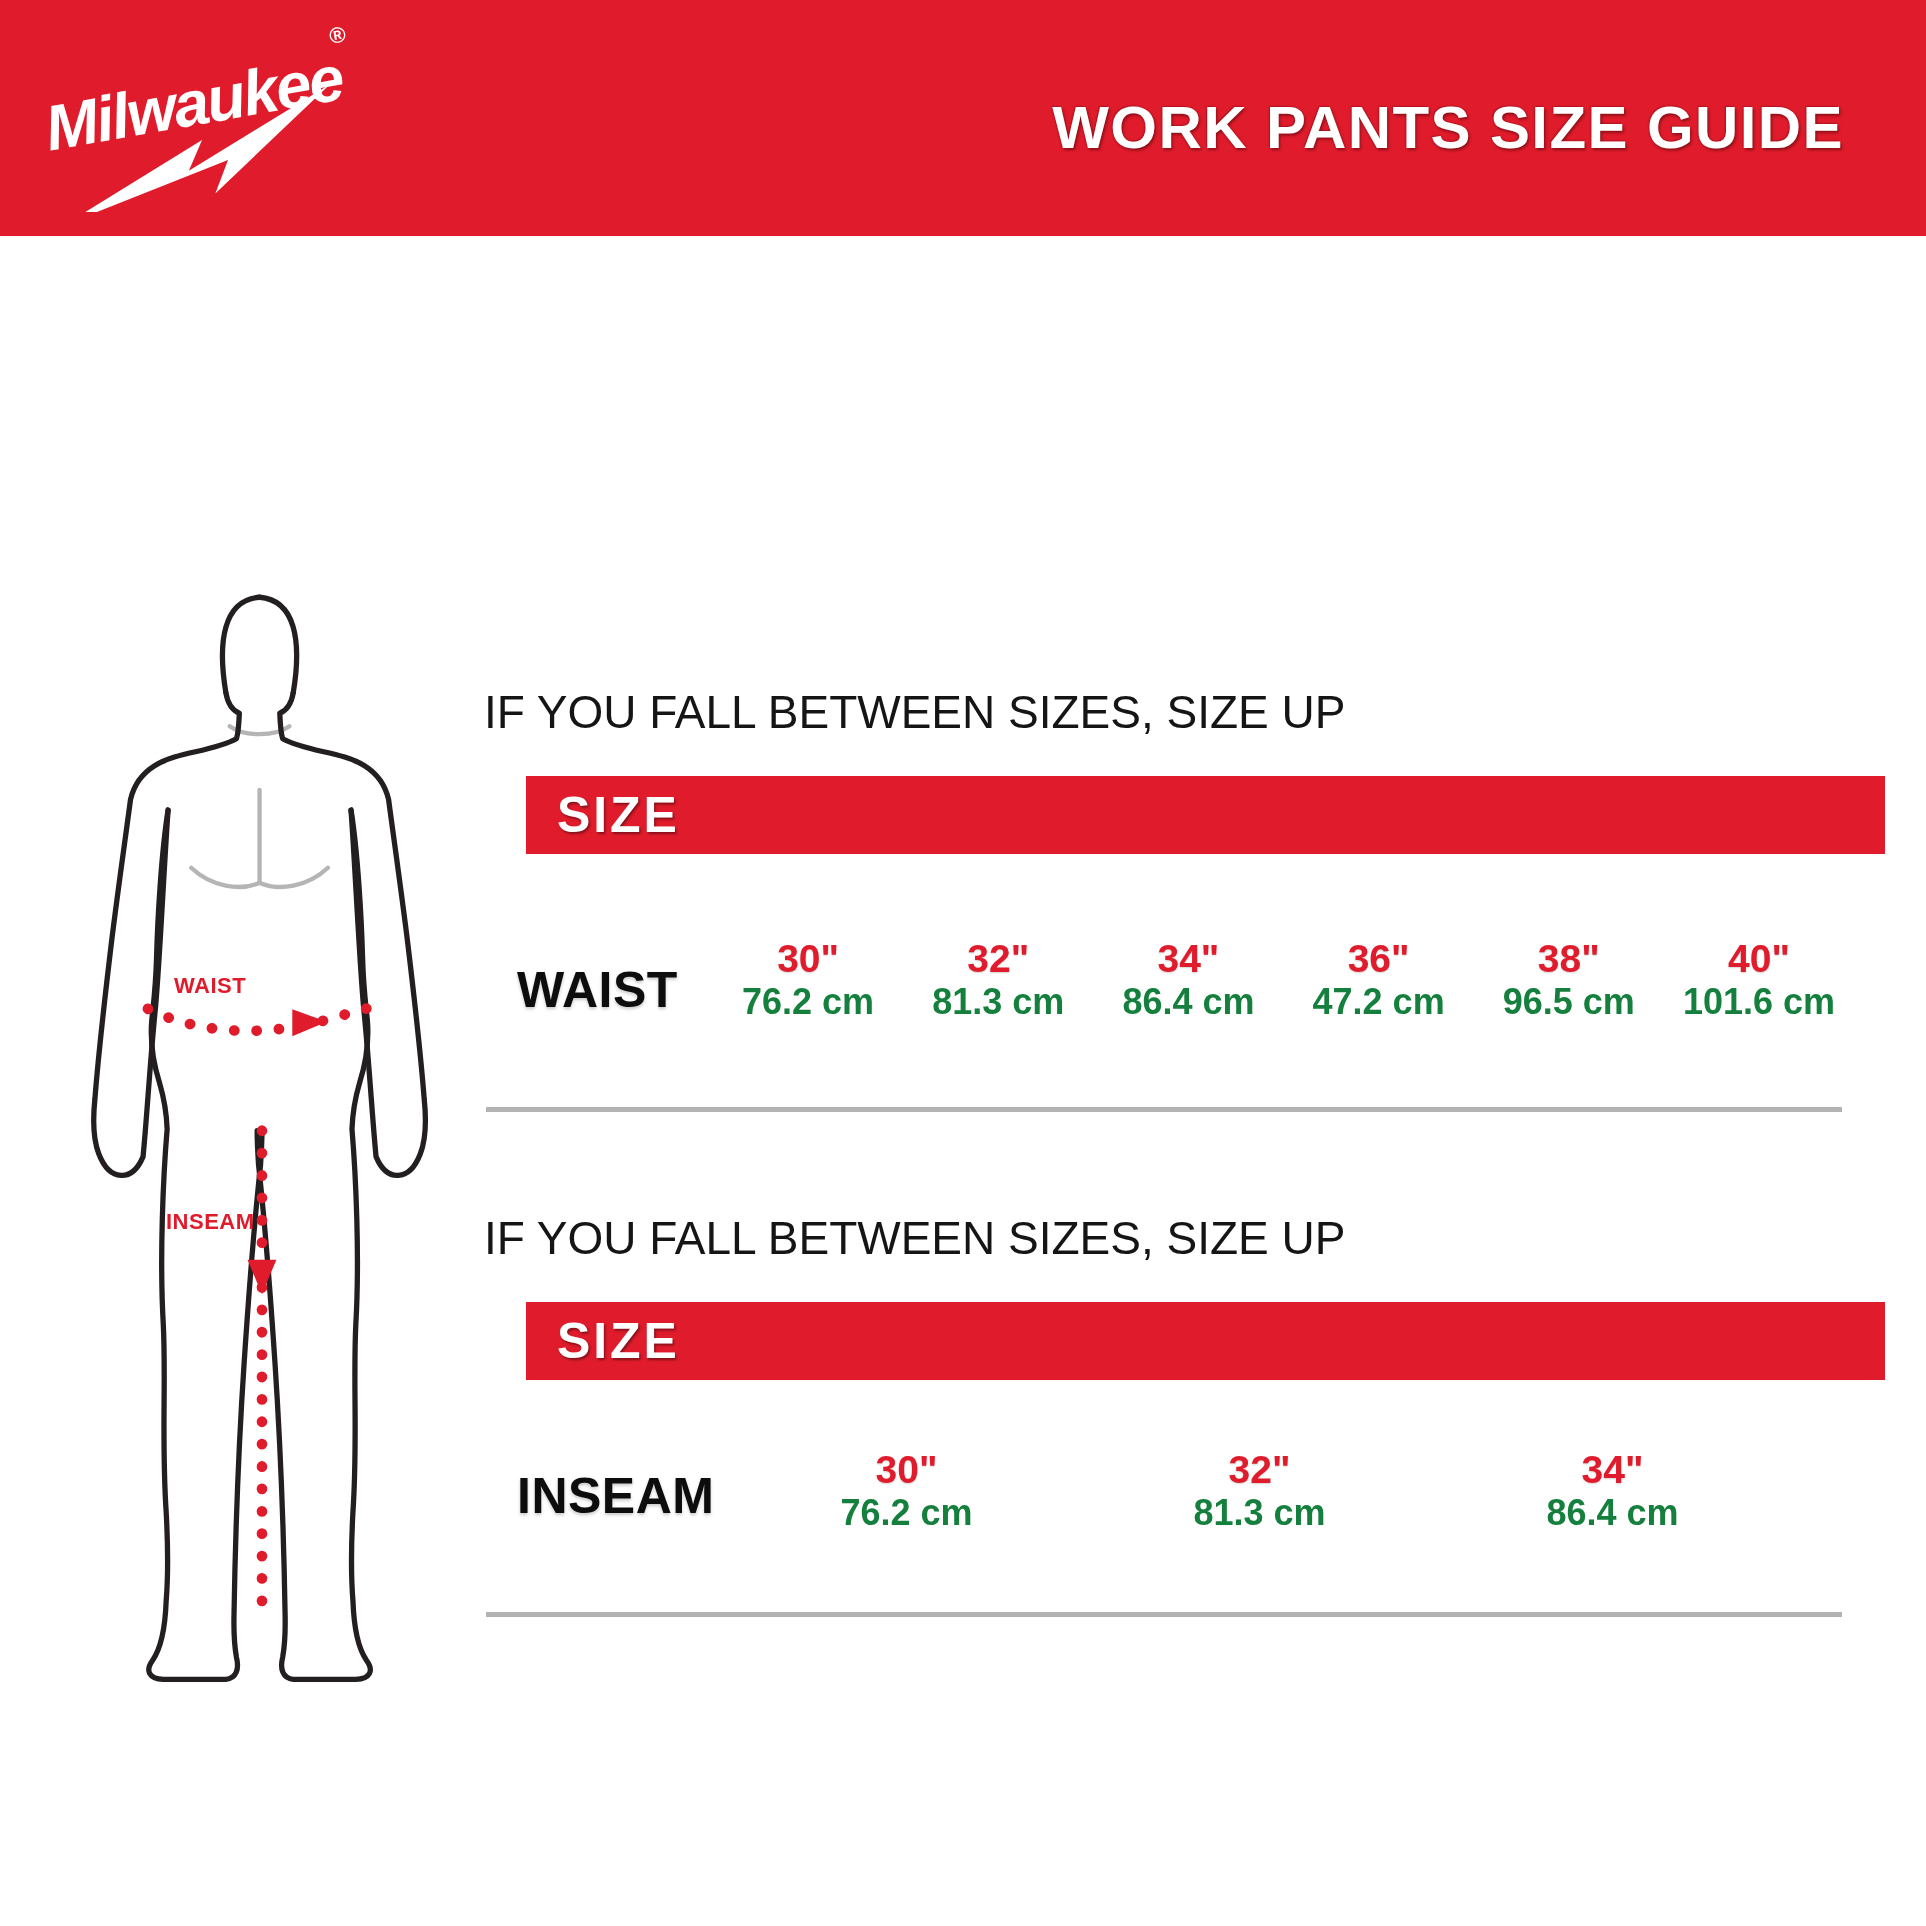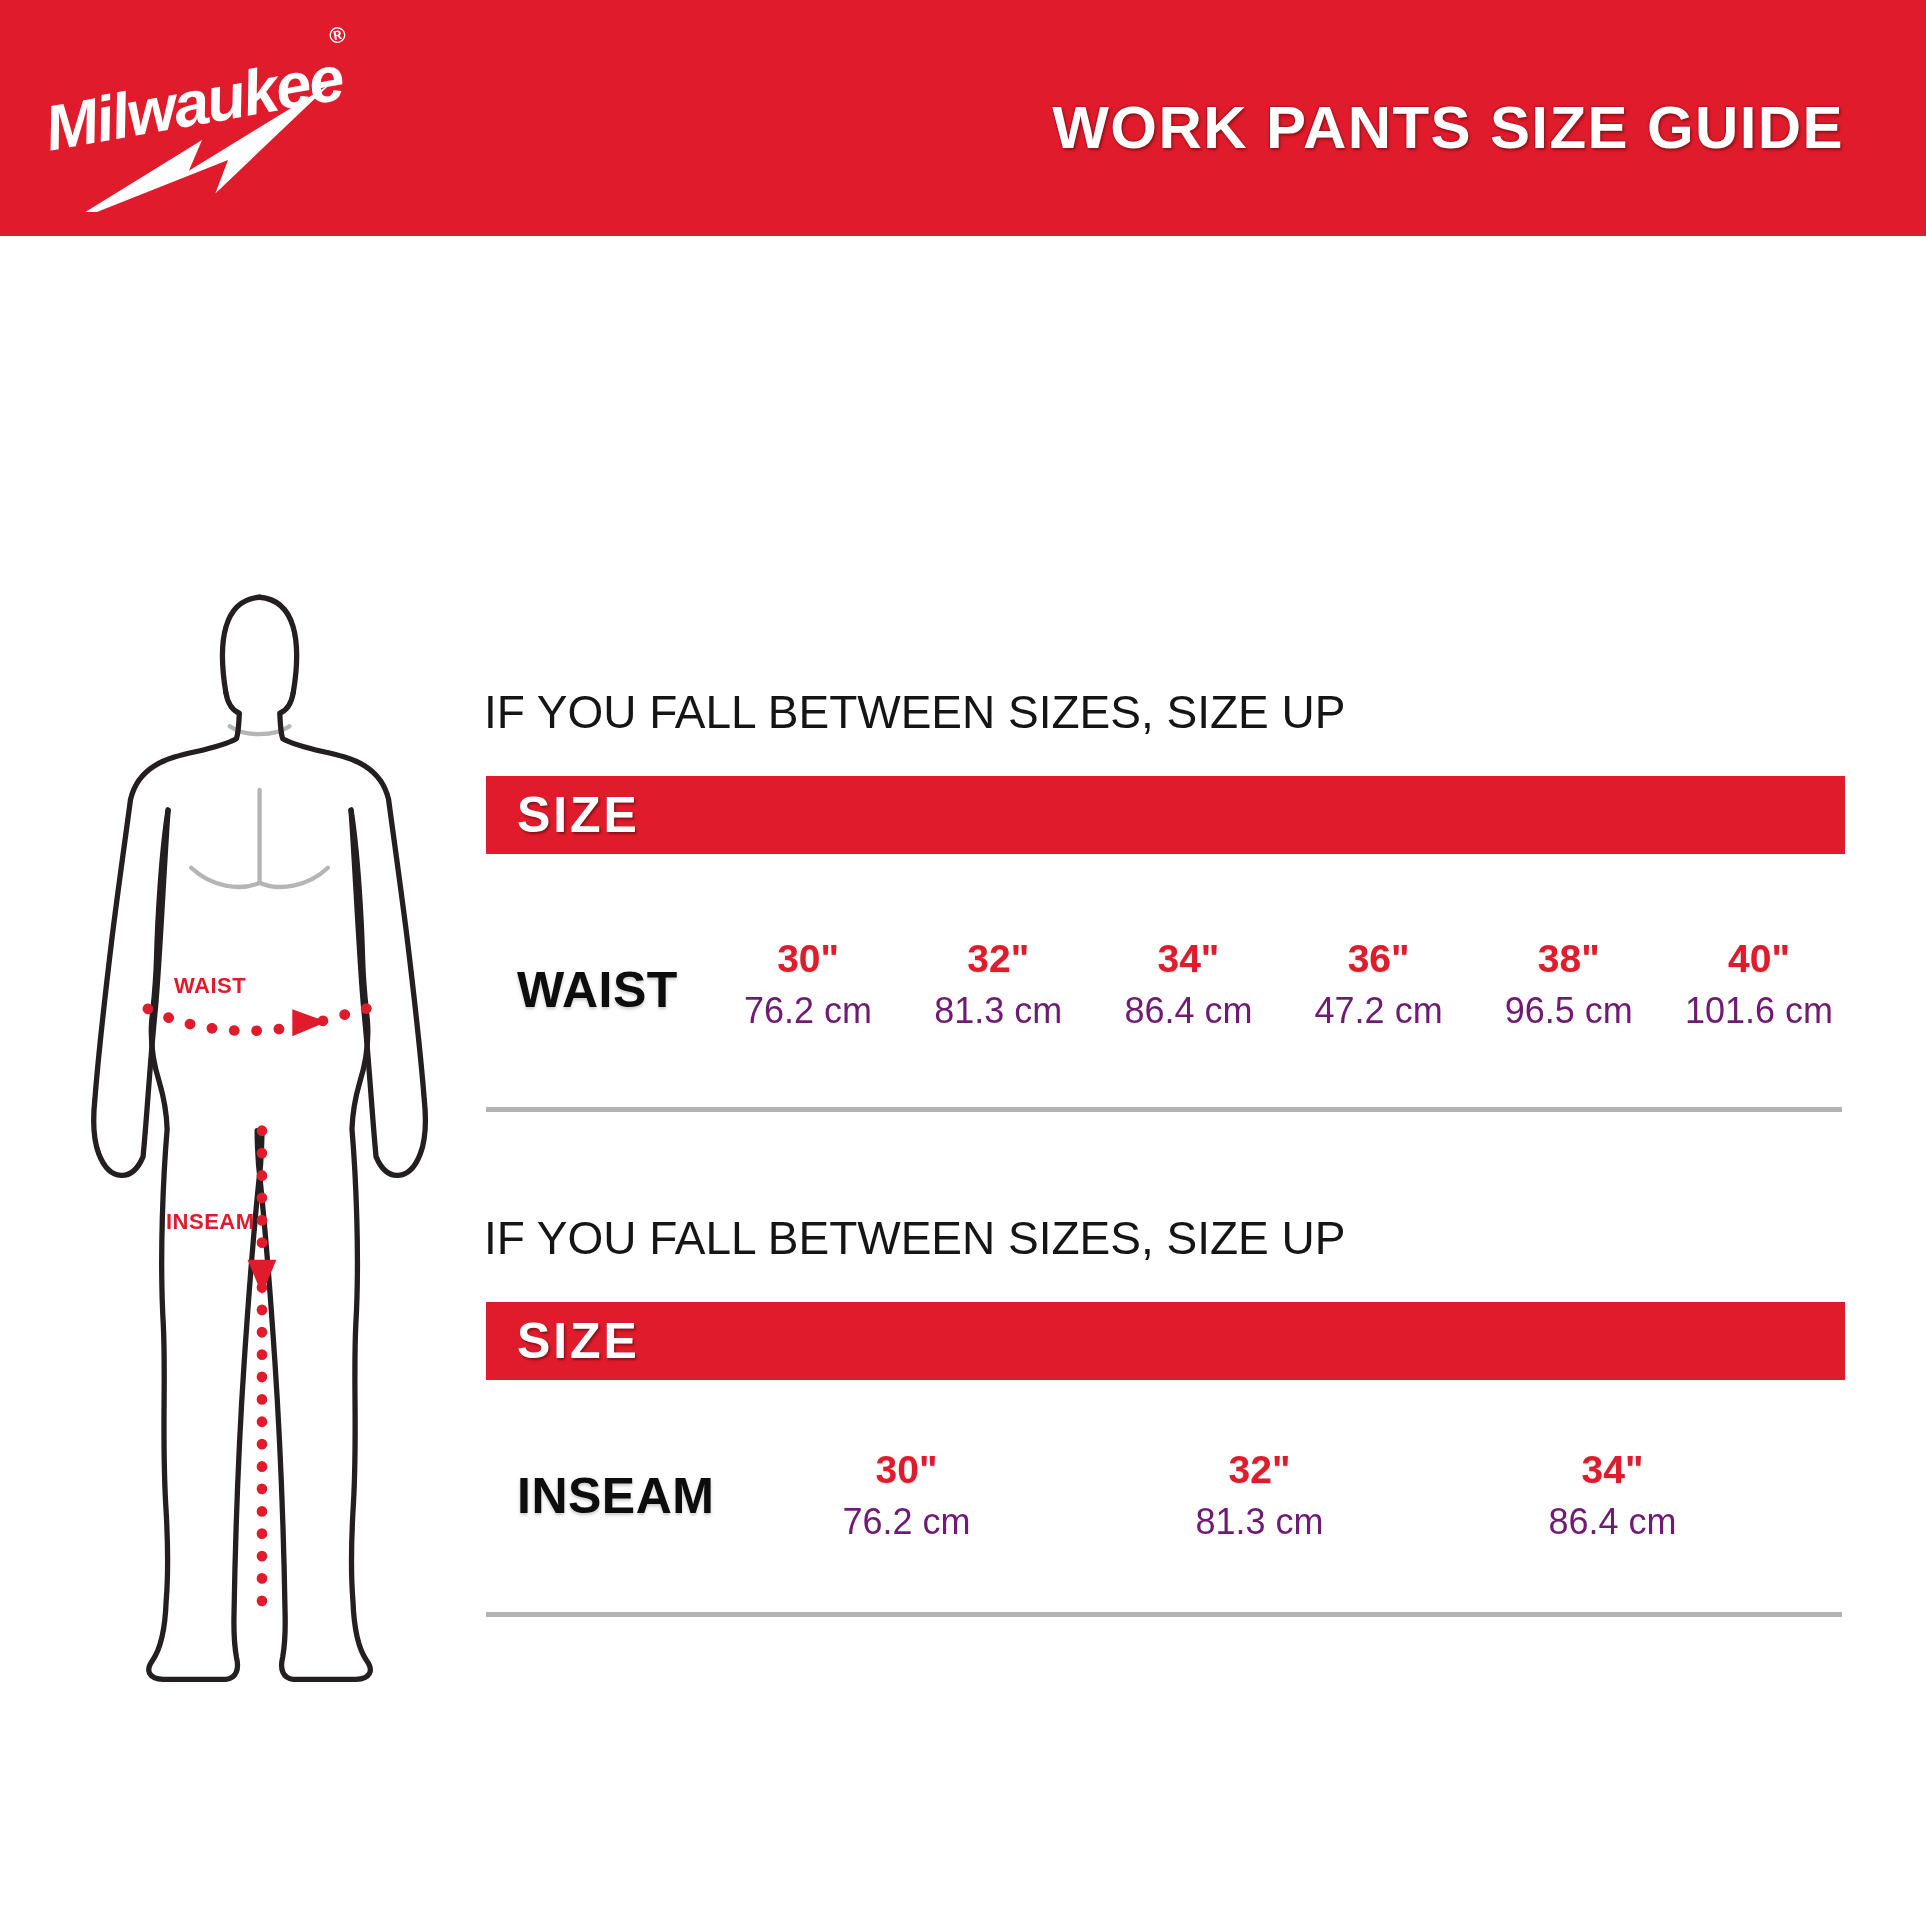--- a/index.html
+++ b/index.html
@@ -24,21 +24,21 @@
     font-size:22px;font-weight:700;color:var(--brand-red,#E01B2B);letter-spacing:0.5px;white-space:nowrap;
   }
   #waist-tag{left:174px;top:973px;}
   #inseam-tag{left:166px;top:1209px;}
   
   .note{font-size:46px;color:#151515;white-space:nowrap;line-height:48px;}
   #note-0{left:484px;top:688px;}
   #note-1{left:484px;top:1214px;}
   .size-bar{
     width:1359px;height:78px;background:var(--brand-red,#E01B2B);
-    display:flex;align-items:center;box-sizing:border-box;padding-left:31px;
+    display:flex;align-items:center;box-sizing:border-box;padding-left:31px;margin-left:40px;
   }
   #bar-0{left:486px;top:776px;}
   #bar-1{left:486px;top:1302px;}
   .size-bar .size-word{
     font-size:50px;font-weight:900;letter-spacing:2.9px;color:#fff;
     text-shadow:1.4px 1.9px 2.4px rgba(0,0,0,.4);
   }
   .row-label{
     font-size:50px;font-weight:900;letter-spacing:0.5px;color:#0d0d0d;line-height:50px;white-space:nowrap;
     text-shadow:0 2.4px 3.4px rgba(0,0,0,.22);
@@ -46,21 +46,21 @@
   #rowlabel-0{left:517px;top:965px;}
   #rowlabel-1{left:517px;top:1471px;}
   .cols{display:flex;}
   #cols-0{left:713px;top:939px;width:1141px;}
   #cols-1{left:730px;top:1450px;width:1059px;}
   .col{flex:1 1 0;text-align:center;}
   .inches{
     font-size:39px;font-weight:700;line-height:40px;color:var(--brand-red,#E01B2B);
     text-shadow:0 1.4px 1.9px rgba(0,0,0,.18);
   }
-  .cm{font-size:36px;font-weight:400;line-height:39px;margin-top:12px;color:#701a75;}
+  .cm{font-size:36px;font-weight:700;line-height:39px;margin-top:3px;color:#15803d;}
   .divider{width:1356px;height:4.8px;background:var(--divider-gray,#b3b3b3);}
   #divider-0{left:486px;top:1107px;}
   #divider-1{left:486px;top:1612px;}
 </style>
 </head>
 <body>
 
 <div id="canvas">
 
   <div class="abs" id="header-band">

